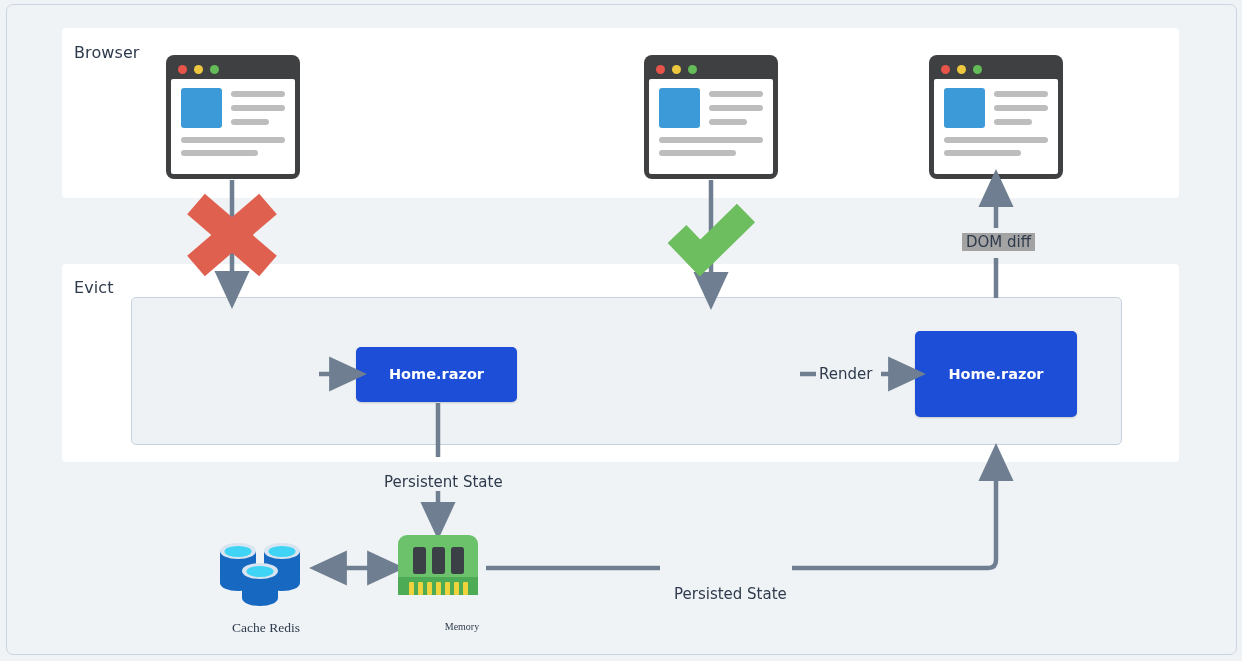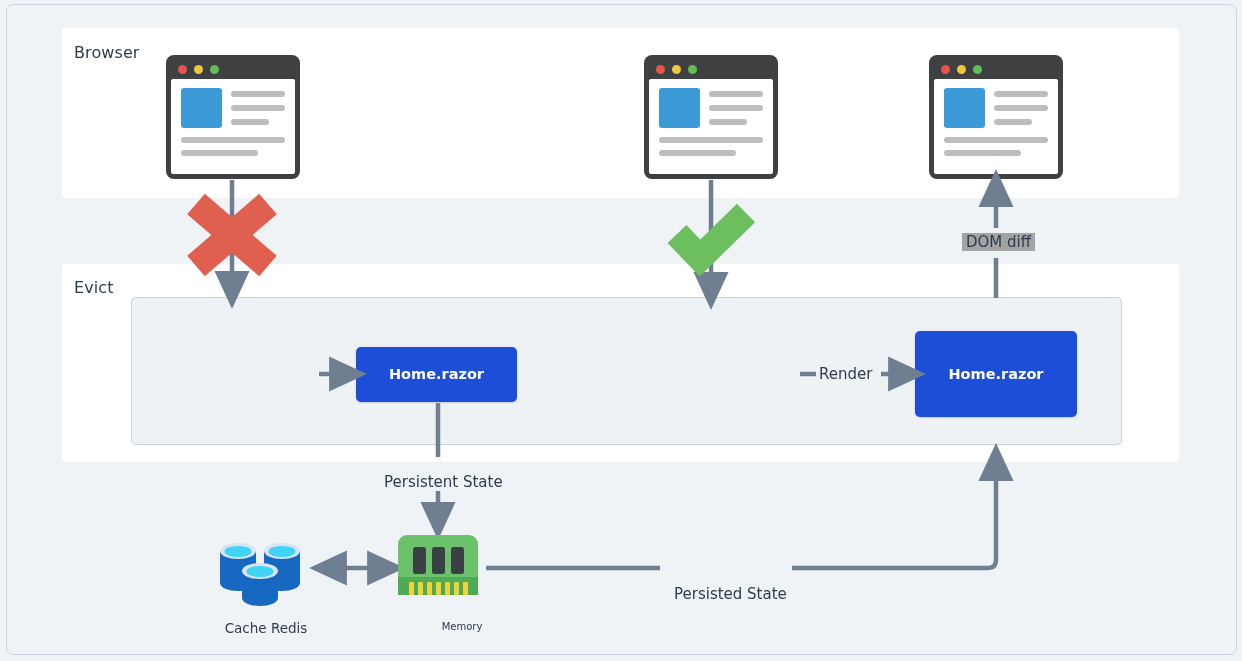--- a/index.html
+++ b/index.html
@@ -182,20 +182,21 @@
     top: 533px;
     width: 84px;
     height: 72px;
   }
   .icon-caption {
     position: absolute;
     font-size: 13.5px;
     color: #2f3b4c;
     text-align: center;
     white-space: nowrap;
+    font-family: Liberation Serif, serif;
   }
   #cap-redis  { left: 216px; top: 620px; width: 100px; }
   #cap-memory { left: 412px; top: 621px; width: 100px; font-size: 10px; }
 </style>
 </head>
 <body>
 
 <div id="stage">
   <div id="frame"></div>
 

